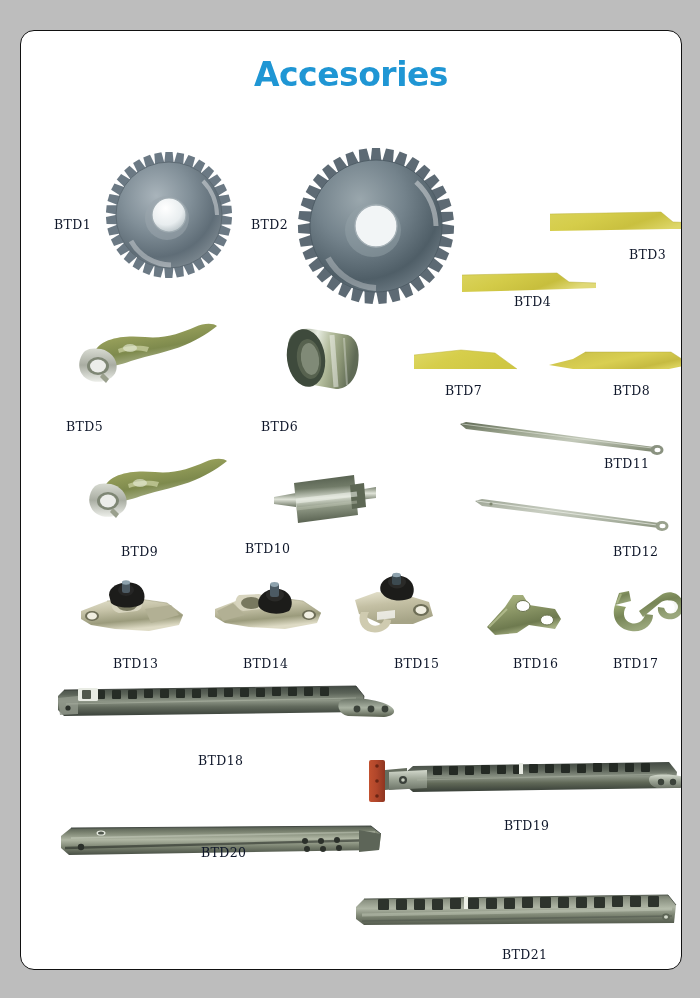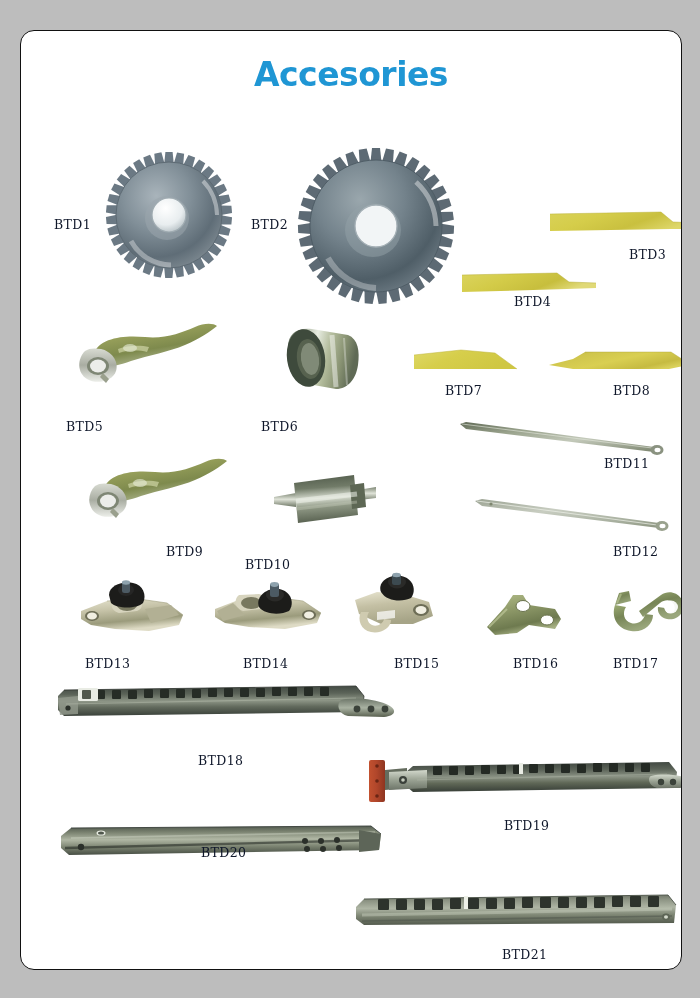--- a/index.html
+++ b/index.html
@@ -453,21 +453,21 @@
       <path d="M20 34 C26 16 52 14 72 16 C92 18 108 12 122 6 C131 2 140 2 144 5 C138 10 126 18 112 24
                C96 31 76 34 58 40 C44 45 30 48 22 46 C16 44 16 40 20 34 Z" fill="url(#lv5)"></path>
       <path d="M12 30 C4 38 4 52 14 58 C24 64 40 60 43 50 C46 40 38 30 28 28 C22 27 16 27 12 30 Z" fill="url(#lv5s)"></path>
       <ellipse cx="25" cy="45" rx="11" ry="9" fill="#7e8674"></ellipse>
       <ellipse cx="25" cy="45" rx="8" ry="6.5" fill="#ffffff" opacity="0.85"></ellipse>
       <path d="M30 52 L36 58 L33 62 L27 56 Z" fill="#9aa08d"></path>
       <path d="M45 28 C55 24 68 24 76 26 L74 31 C66 29 55 29 46 32 Z" fill="#c9d0a0" opacity="0.75"></path>
       <ellipse cx="57" cy="27" rx="7" ry="4" fill="#e8ecd8" opacity="0.6"></ellipse>
     </svg>
   </div>
-  <div class="label" style="left:100px;top:513px;margin-left:45px;">BTD9</div>
+  <div class="label" style="left:100px;top:513px;">BTD9</div>
 
   <div class="part" style="left:245px;top:440px;">
     <svg width="118" height="64" viewBox="0 0 118 64">
       <defs>
         <linearGradient id="rl10" x1="0" y1="0" x2="0.1" y2="1">
           <stop offset="0%" stop-color="#4e5848"></stop>
           <stop offset="30%" stop-color="#717b68"></stop>
           <stop offset="52%" stop-color="#d9ded2"></stop>
           <stop offset="70%" stop-color="#8e9784"></stop>
           <stop offset="100%" stop-color="#5a6352"></stop>
@@ -479,21 +479,21 @@
         </linearGradient>
       </defs>
       <path d="M8 26 L30 22 L30 36 L8 33 Z" fill="url(#sh10)"></path>
       <path d="M86 20 L110 16 L110 27 L86 30 Z" fill="url(#sh10)"></path>
       <path d="M28 12 L88 4 L92 44 L32 52 Z" fill="url(#rl10)"></path>
       <path d="M84 14 L98 12 L100 36 L86 38 Z" fill="#5d6754"></path>
       <path d="M30 30 L91 23" stroke="#f0f3ec" stroke-width="5" opacity="0.55"></path>
       <path d="M30 38 L91 31" stroke="#c4cab9" stroke-width="3" opacity="0.4"></path>
     </svg>
   </div>
-  <div class="label" style="left:224px;top:510px;margin-top:16px;">BTD10</div>
+  <div class="label" style="left:224px;top:510px;">BTD10</div>
 
   <div class="part" style="left:452px;top:466px;">
     <svg width="200" height="38" viewBox="0 0 200 38">
       <defs>
         <linearGradient id="rod12" x1="0" y1="0" x2="1" y2="1">
           <stop offset="0%" stop-color="#9ba393"></stop>
           <stop offset="40%" stop-color="#c8cdc1"></stop>
           <stop offset="80%" stop-color="#a5ad9c"></stop>
           <stop offset="100%" stop-color="#8c947f"></stop>
         </linearGradient>
@@ -523,21 +523,21 @@
       <ellipse cx="13" cy="35" rx="5" ry="3.5" fill="#f1efe2"></ellipse>
       <path d="M36 17 C30 22 32 30 40 32 L58 30 C66 27 64 17 56 15 Z" fill="#d7d4be"></path>
       <ellipse cx="48" cy="24" rx="10" ry="6" fill="#78785f"></ellipse>
       <path d="M30 14 C30 4 44 0 54 2 C64 4 68 14 64 22 C58 28 38 28 32 22 Z" fill="#1c1c1a"></path>
       <ellipse cx="47" cy="9" rx="8" ry="6" fill="#262625"></ellipse>
       <rect x="43" y="0" width="8" height="12" rx="2.5" fill="#4c5a63"></rect>
       <ellipse cx="47" cy="1.5" rx="4" ry="2.2" fill="#8ea2ad"></ellipse>
       <path d="M66 28 L92 24 L100 34 L72 42 Z" fill="#b2b094"></path>
     </svg>
   </div>
-  <div class="label" style="left:64px;top:625px;text-align:right;">BTD13</div>
+  <div class="label" style="left:92px;top:625px;text-align:right;">BTD13</div>
 
   <div class="part" style="left:190px;top:550px;">
     <svg width="115" height="62" viewBox="0 0 115 62">
       <path d="M4 28 L30 18 L62 16 L92 20 L110 32 L106 42 L74 48 L38 46 L14 42 L4 36 Z" fill="url(#cl13)"></path>
       <path d="M30 18 L62 16 L92 20 L110 32" fill="none" stroke="#9c9a7b" stroke-width="0.8" opacity="0.7"></path>
       <ellipse cx="98" cy="34" rx="7" ry="5" fill="#6d6d56"></ellipse>
       <ellipse cx="98" cy="34" rx="5" ry="3.5" fill="#f1efe2"></ellipse>
       <path d="M28 14 C22 19 24 28 32 30 L50 28 C58 25 56 15 48 13 Z" fill="#d7d4be"></path>
       <ellipse cx="40" cy="22" rx="10" ry="6" fill="#78785f"></ellipse>
       <path d="M48 26 C44 16 56 6 68 8 C80 10 84 22 78 30 C70 34 54 34 48 26 Z" fill="#1c1c1a"></path>

